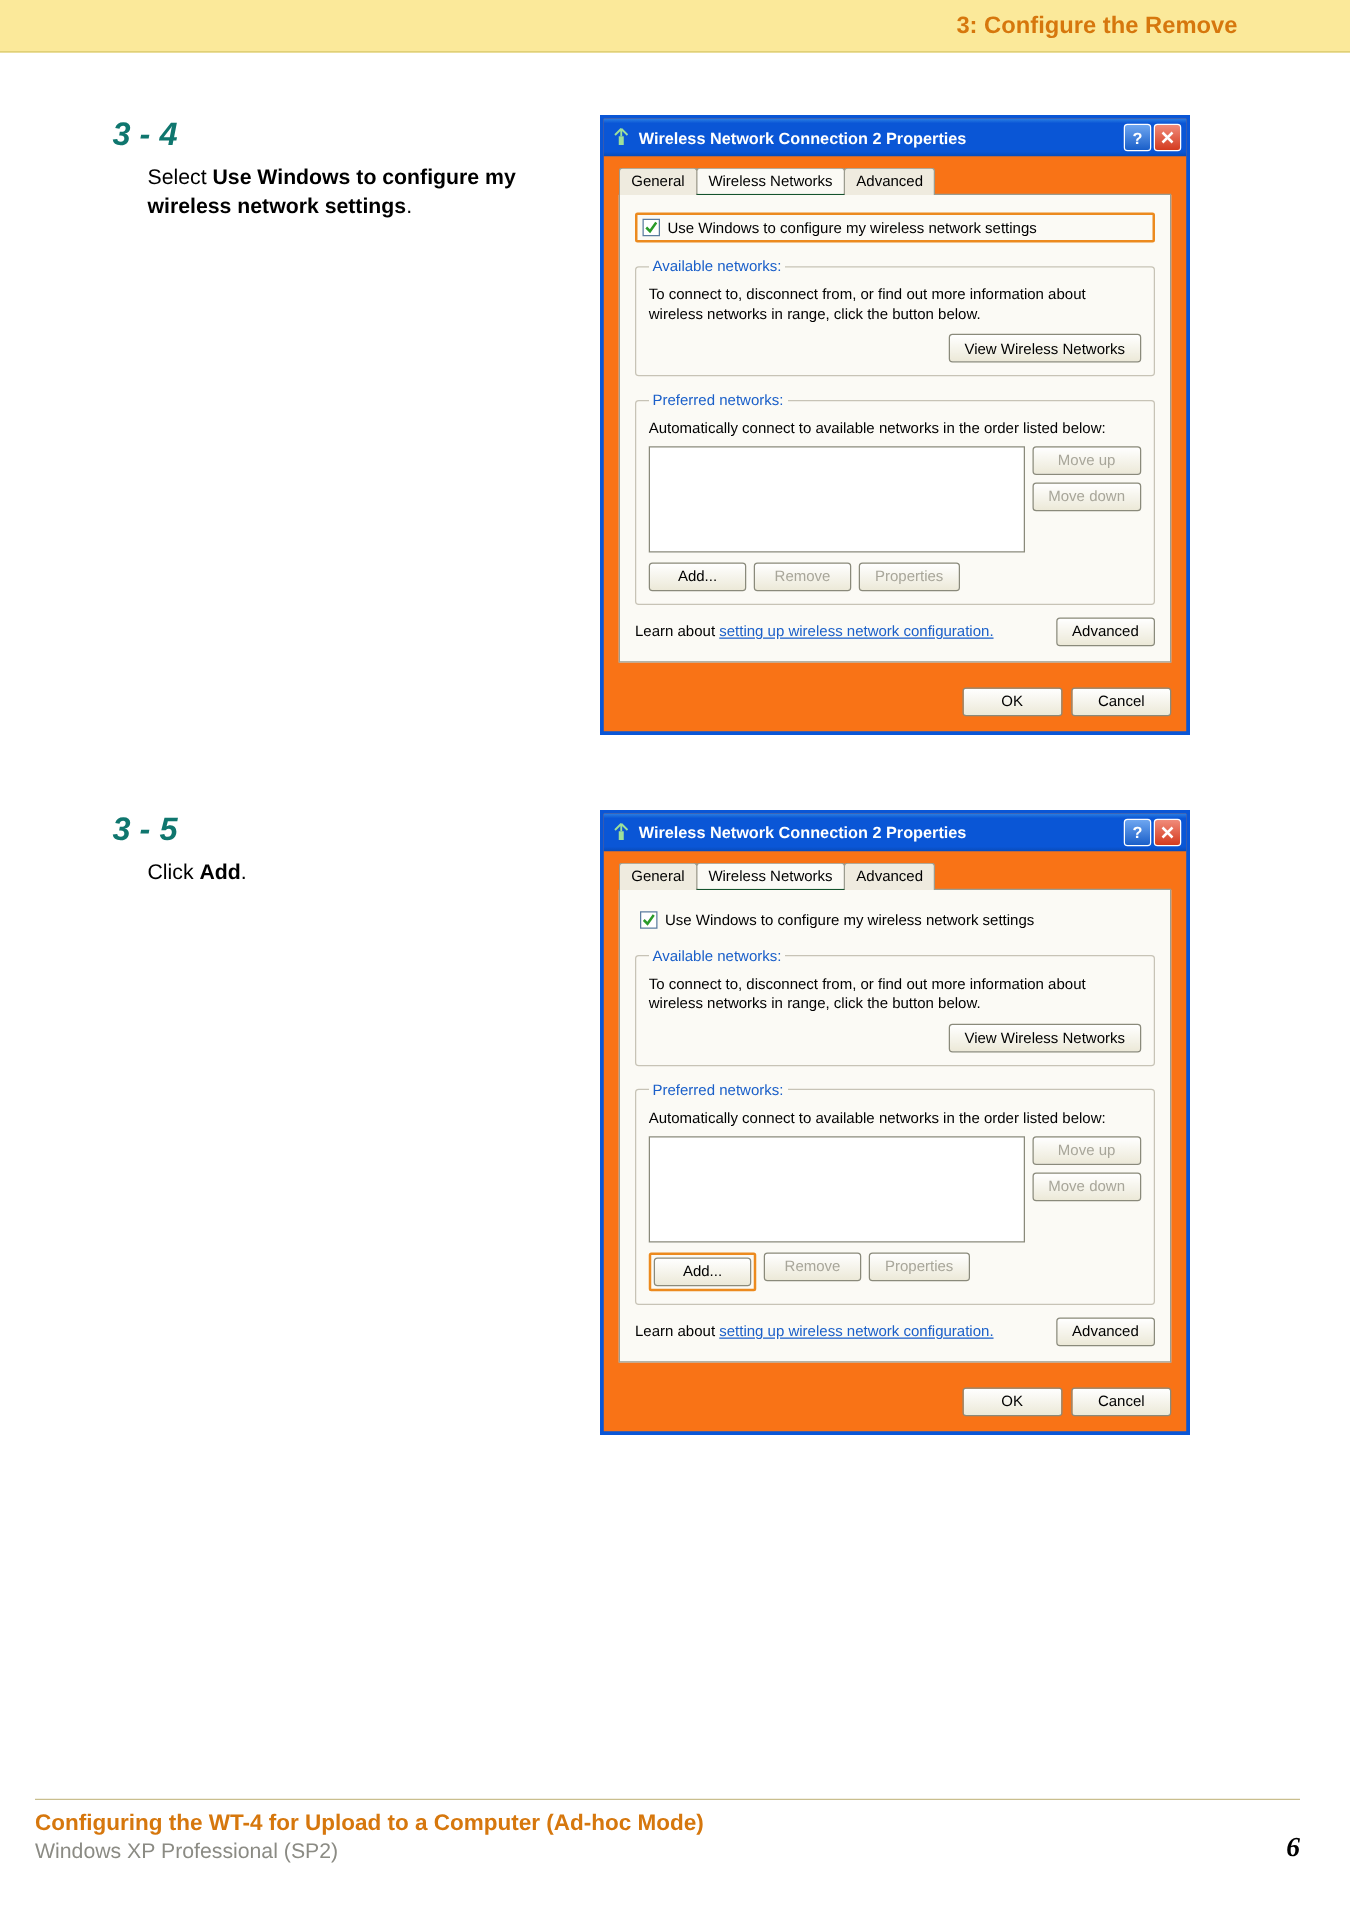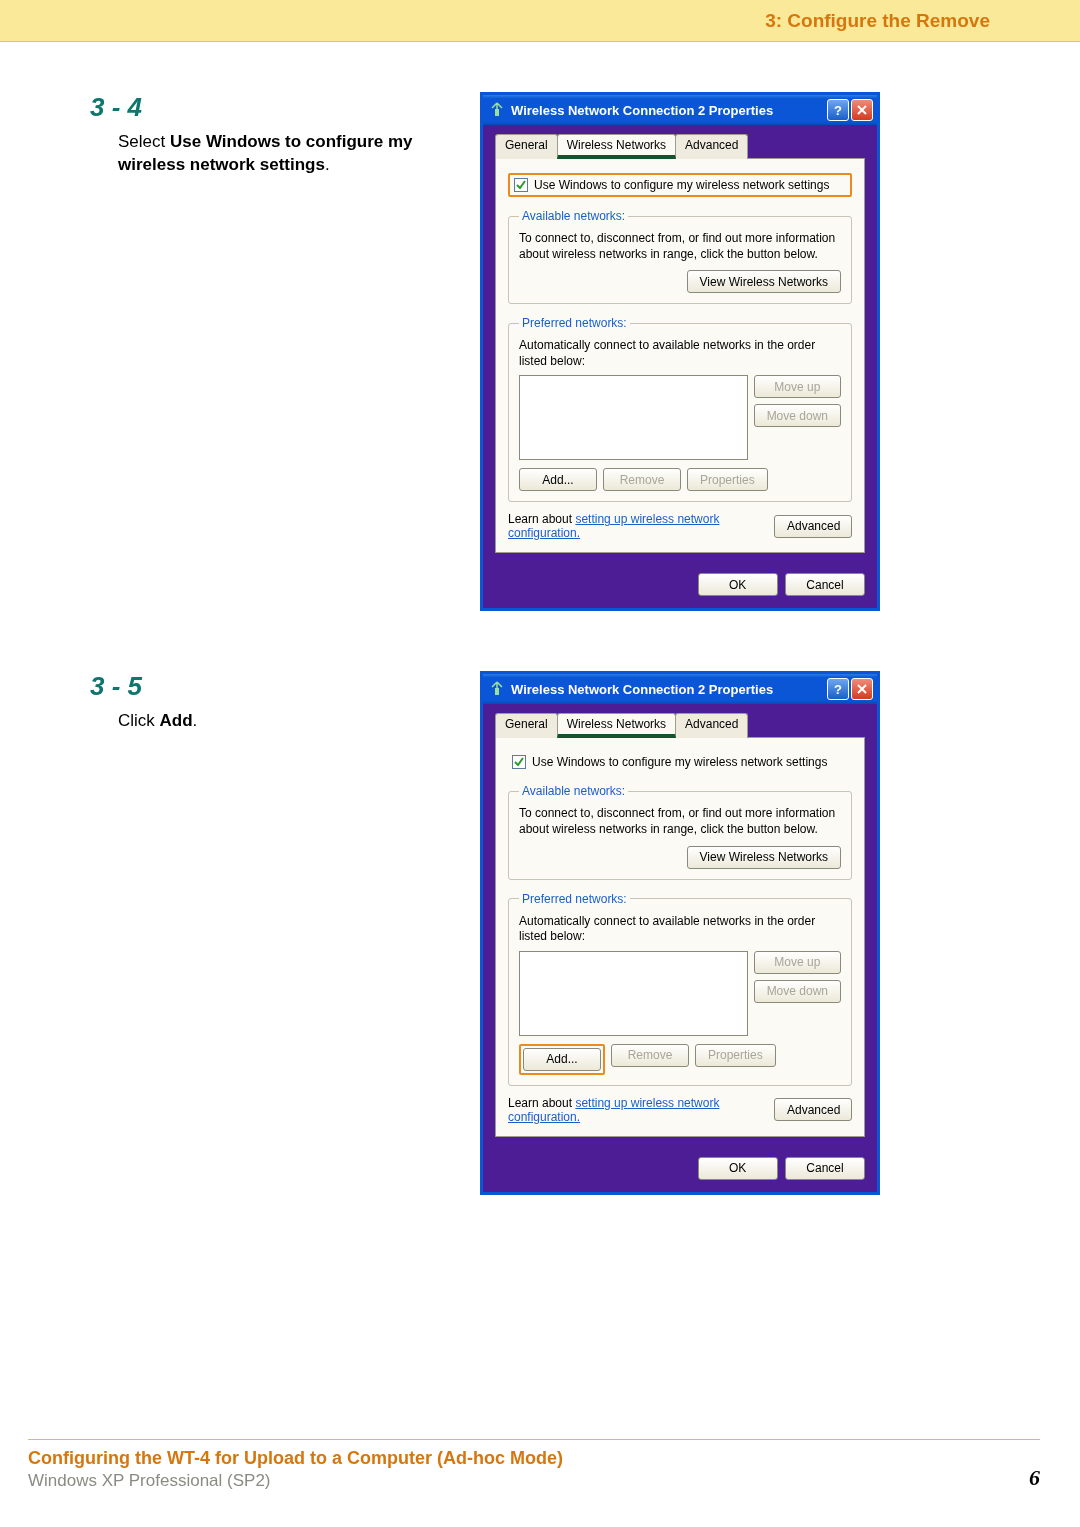--- a/index.html
+++ b/index.html
@@ -47,23 +47,23 @@
   .step-text {
     font-size: 17px;
     color: #000;
     line-height: 1.35;
     padding-left: 28px;
   }
   .step-text b { font-weight: bold; }
 
   
   .dialog {
-    width: 400px;
+    width: 472px;
     border: 3px solid #0a56d6;
-    background: #4c1d95;
+    background: #f97316;
     font-family: Tahoma, Arial, sans-serif;
     font-size: 12px;
   }
   .titlebar {
     height: 30px;
     background: linear-gradient(to bottom, #2a7ee2 0%, #0a56d6 12%, #0a56d6 88%, #084bb8 100%);
     display: flex;
     align-items: center;
     padding: 0 4px 0 6px;
     color: #fff;
@@ -107,21 +107,21 @@
     background: #efebdf;
     border-radius: 3px 3px 0 0;
     position: relative;
     top: 1px;
     margin-right: -1px;
     font-size: 12px;
   }
   .tab.active {
     background: #fbfaf5;
     z-index: 2;
-    border-bottom: 4px solid #14532d;
+    border-bottom: 1px solid #14532d;
   }
   .tab-panel {
     border: 1px solid #9c9c8f;
     border-top: none;
     background: #fbfaf5;
     padding: 14px 12px 12px 12px;
   }
   .cfg-check {
     display: flex;
     align-items: center;

